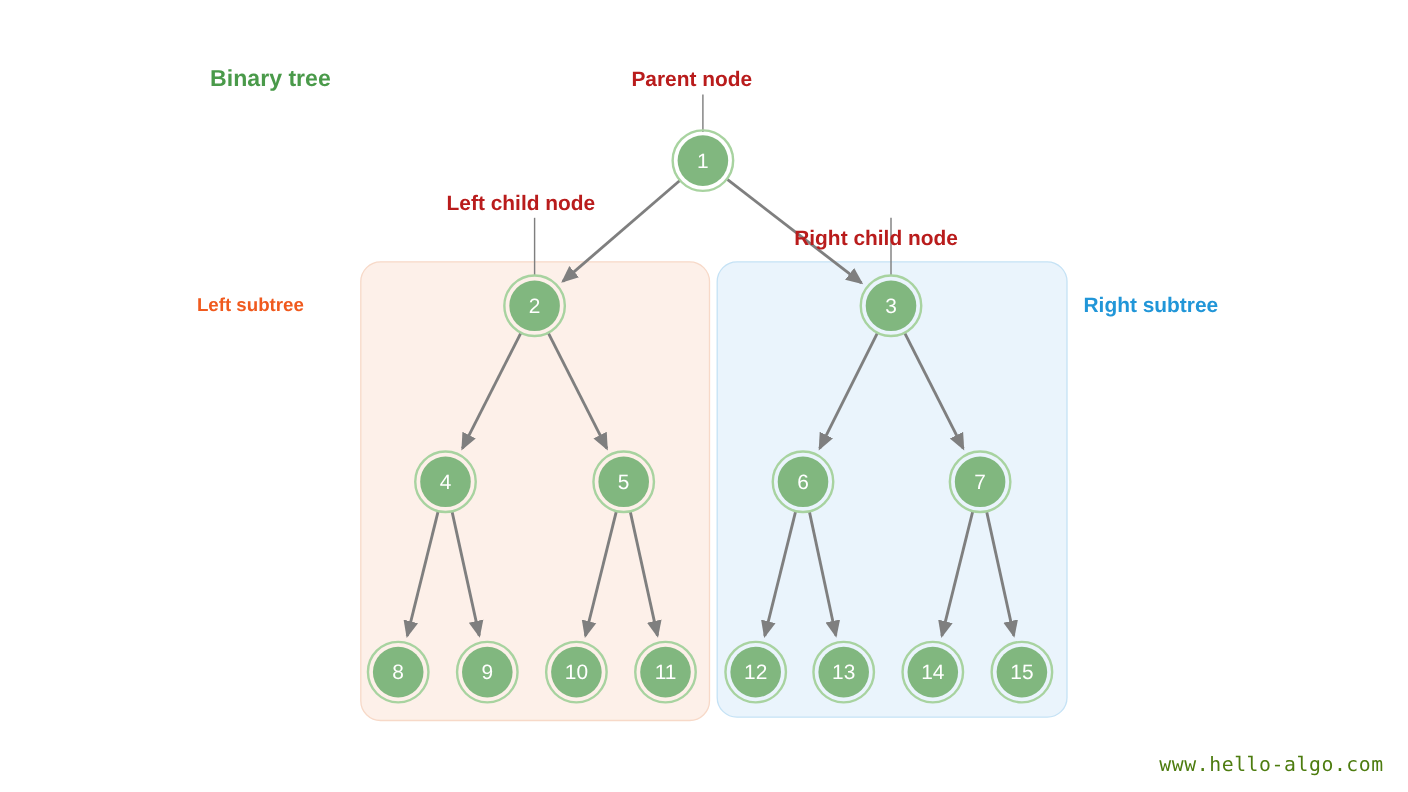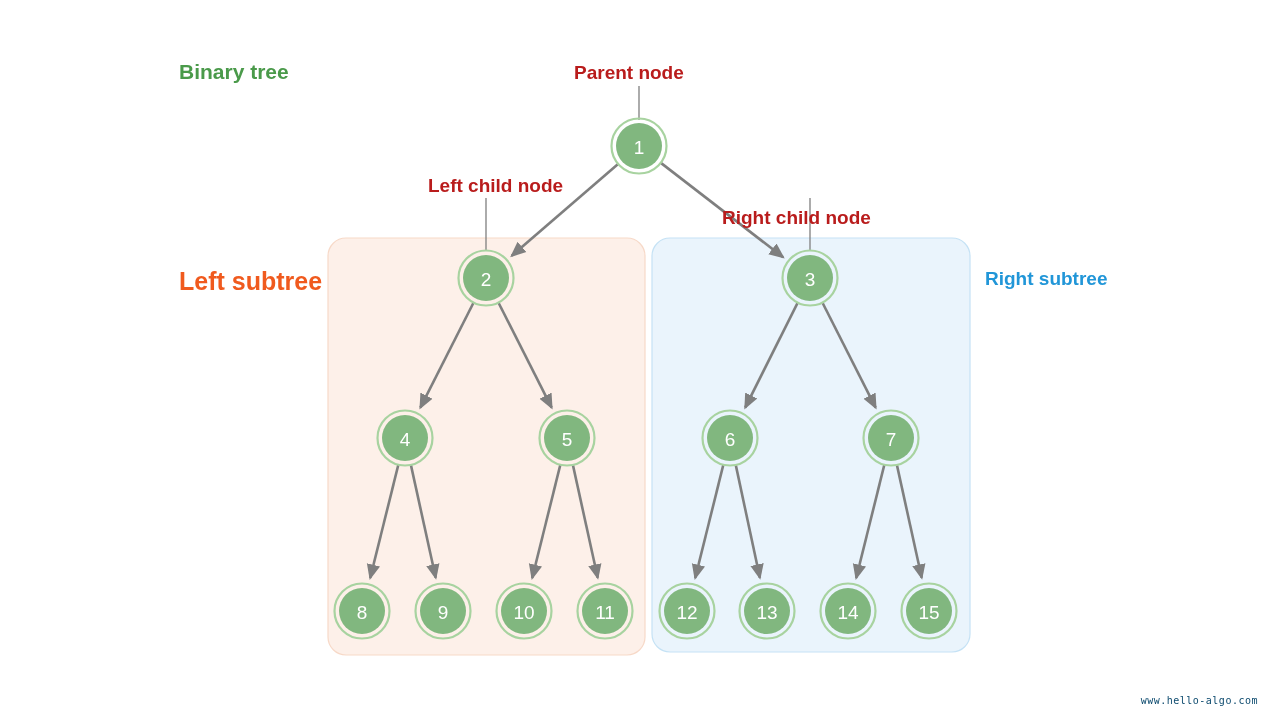--- a/index.html
+++ b/index.html
@@ -30,34 +30,34 @@
   }
   .label-title {
     font-size: 21px;
     color: #4a9a4a;
   }
   .label-dark {
     font-size: 19px;
     color: #b91c1c;
   }
   .label-left-sub {
-    font-size: 25px;
+    font-size: 17px;
     color: #f05a1e;
   }
   .label-right-sub {
     font-size: 19px;
     color: #2196d8;
   }
   .watermark {
     position: absolute;
     right: 22px;
     bottom: 14px;
     font-family: "DejaVu Sans Mono", "Liberation Mono", monospace;
-    font-size: 10px;
-    color: #0c4a6e;
+    font-size: 18px;
+    color: #4d7c0f;
     letter-spacing: 0.5px;
     text-align: right;
   }
   .node-text {
     font-family: "Liberation Sans", sans-serif;
     font-size: 19px;
     fill: #ffffff;
     text-anchor: middle;
     dominant-baseline: central;
   }
@@ -170,25 +170,25 @@
           <text x="848" y="612" class="node-text" fill="#ffffff">14</text>
         </g>
         <g>
           <circle cx="929" cy="611" r="27.5" fill="none" stroke="#a8d3a0" stroke-width="2.2"></circle>
           <circle cx="929" cy="611" r="23" fill="#81b77f"></circle>
           <text x="929" y="612" class="node-text" fill="#ffffff">15</text>
         </g>
       </g>
   </svg>
 
-  <div class="label label-title" style="left:179px; top:61px;">Binary tree</div>
+  <div class="label label-title" style="left:191px; top:61px;">Binary tree</div>
 
   <div class="label label-dark" style="left:574px; top:63px;">Parent node</div>
 
-  <div class="label label-dark" style="left:428px; top:176px;">Left child node</div>
+  <div class="label label-dark" style="left:406px; top:176px;">Left child node</div>
 
   <div class="label label-dark" style="left:722px; top:176px;margin-top:32px;">Right child node</div>
 
   <div class="label label-left-sub" style="left:179px; top:269px;">Left subtree</div>
 
   <div class="label label-right-sub" style="left:985px; top:269px;">Right subtree</div>
 
   <div class="watermark">www.hello-algo.com</div>
 </div>
 

